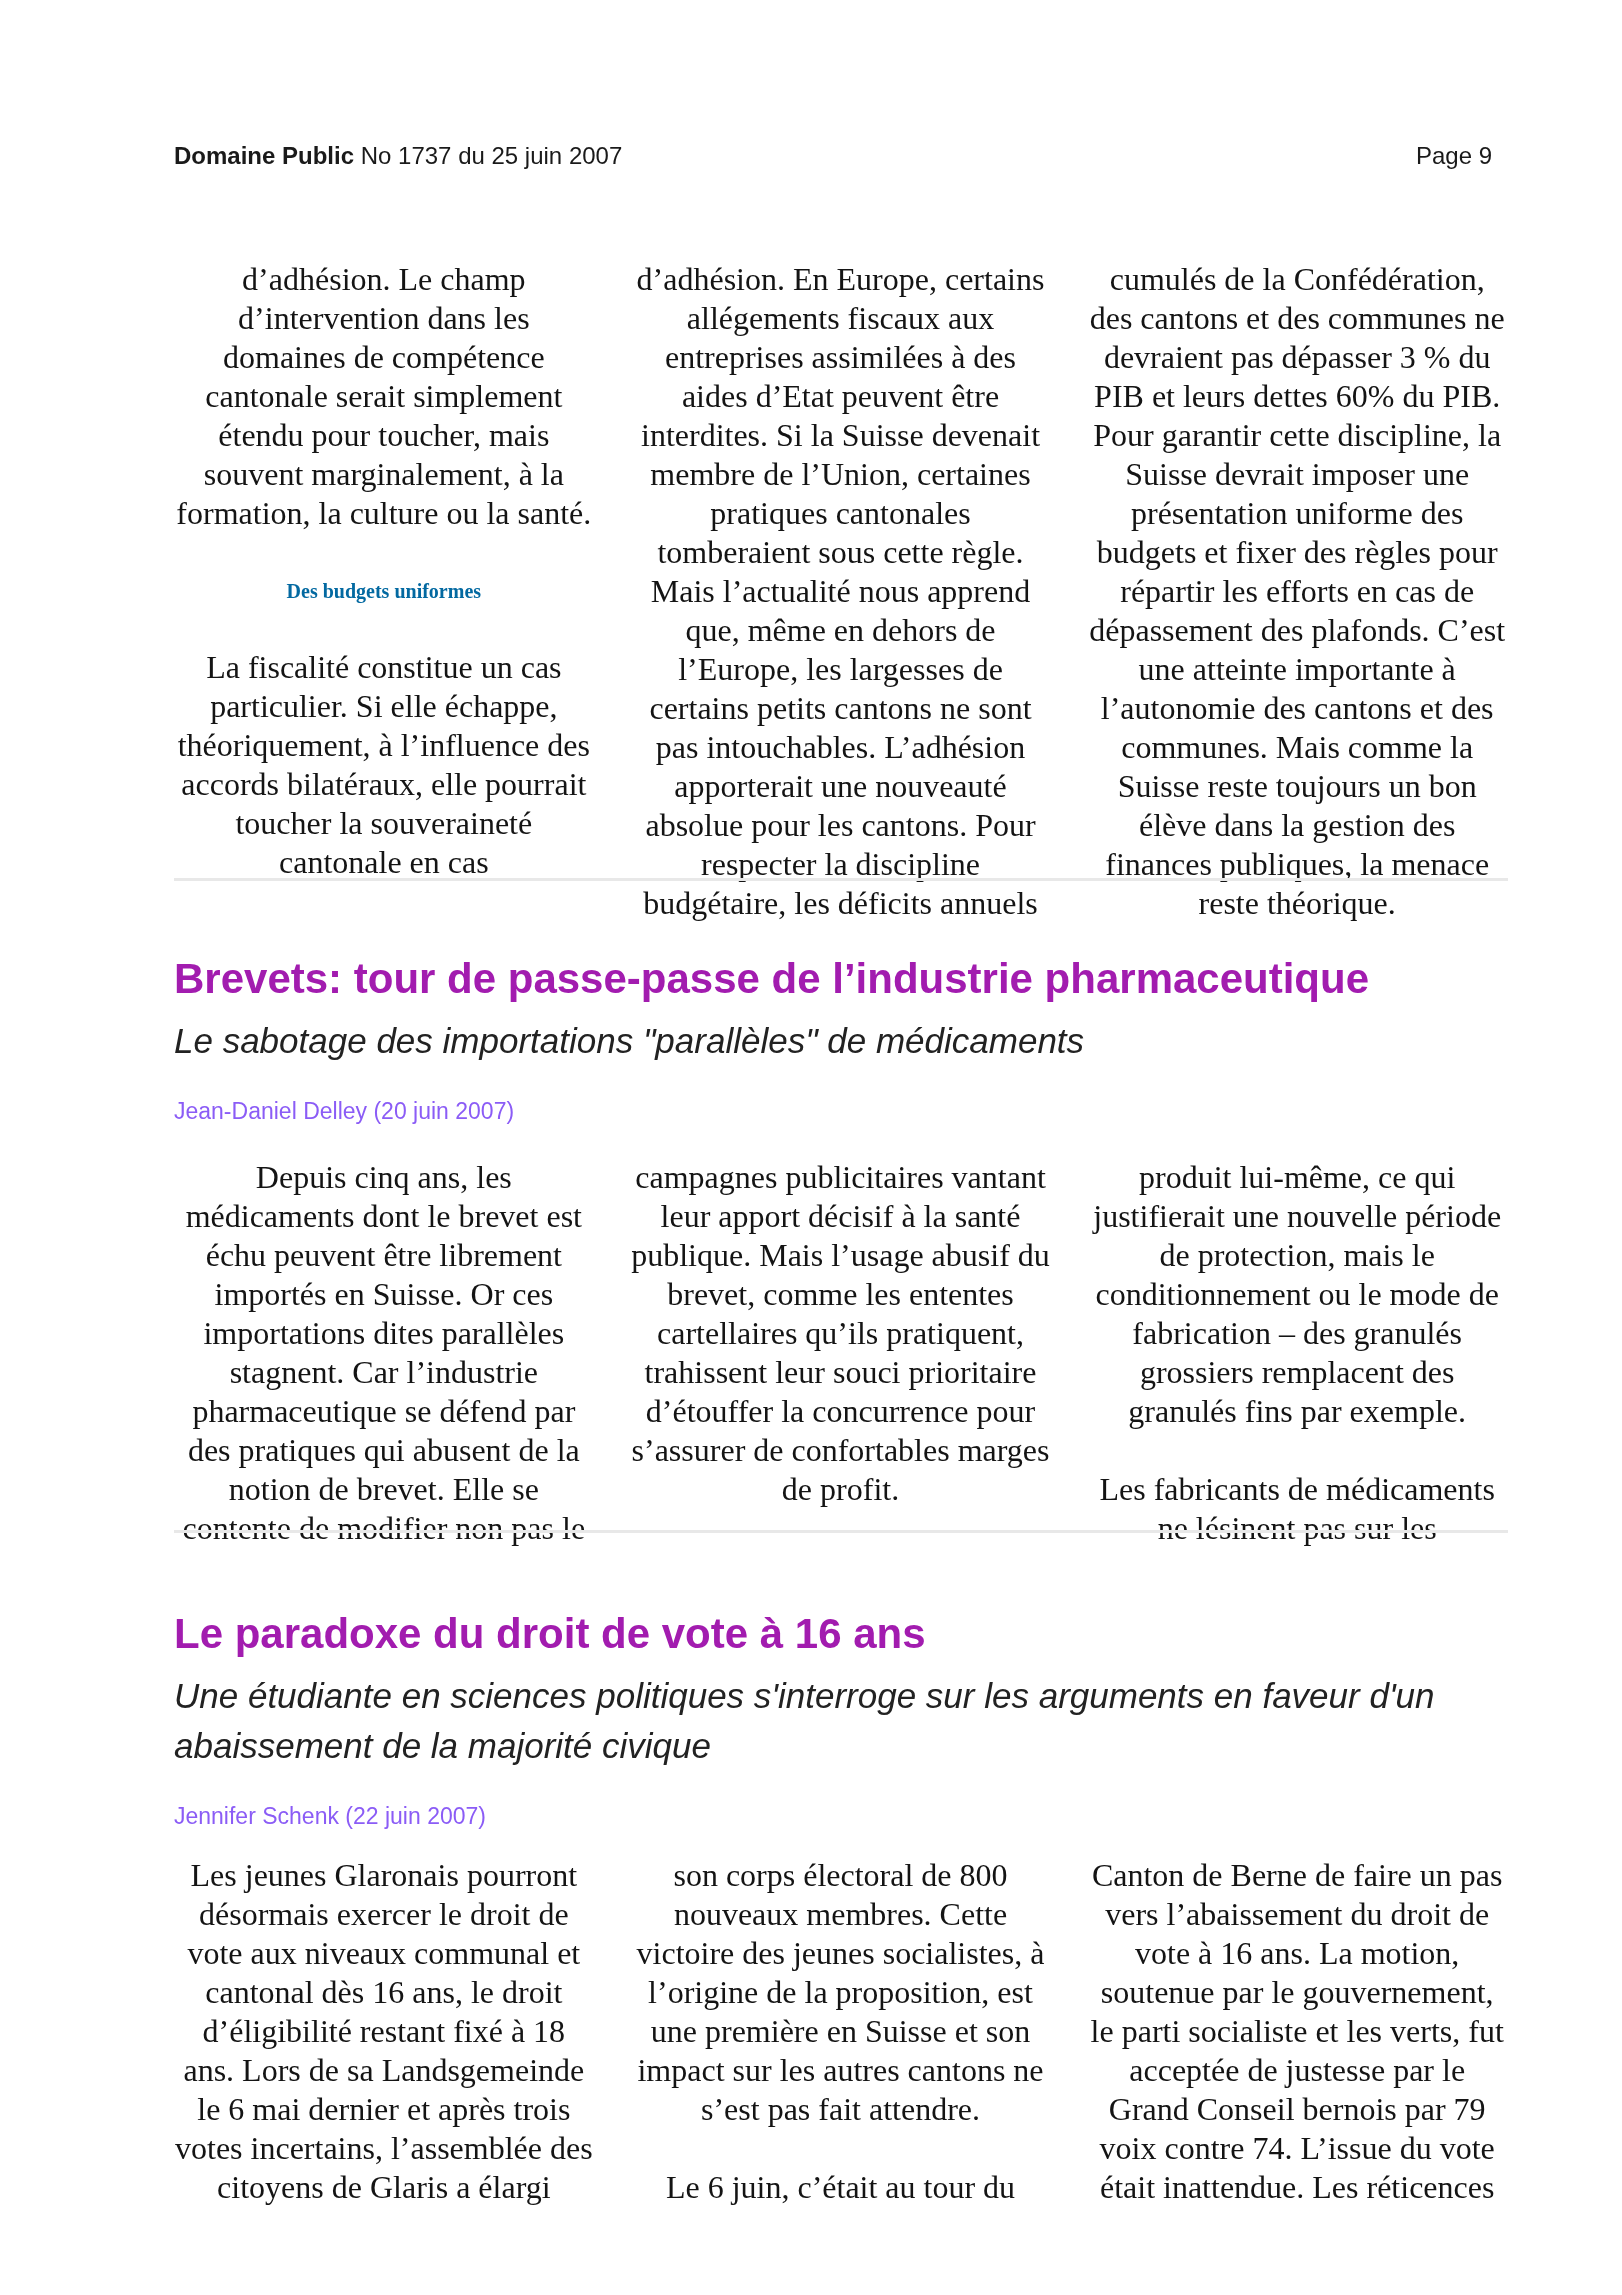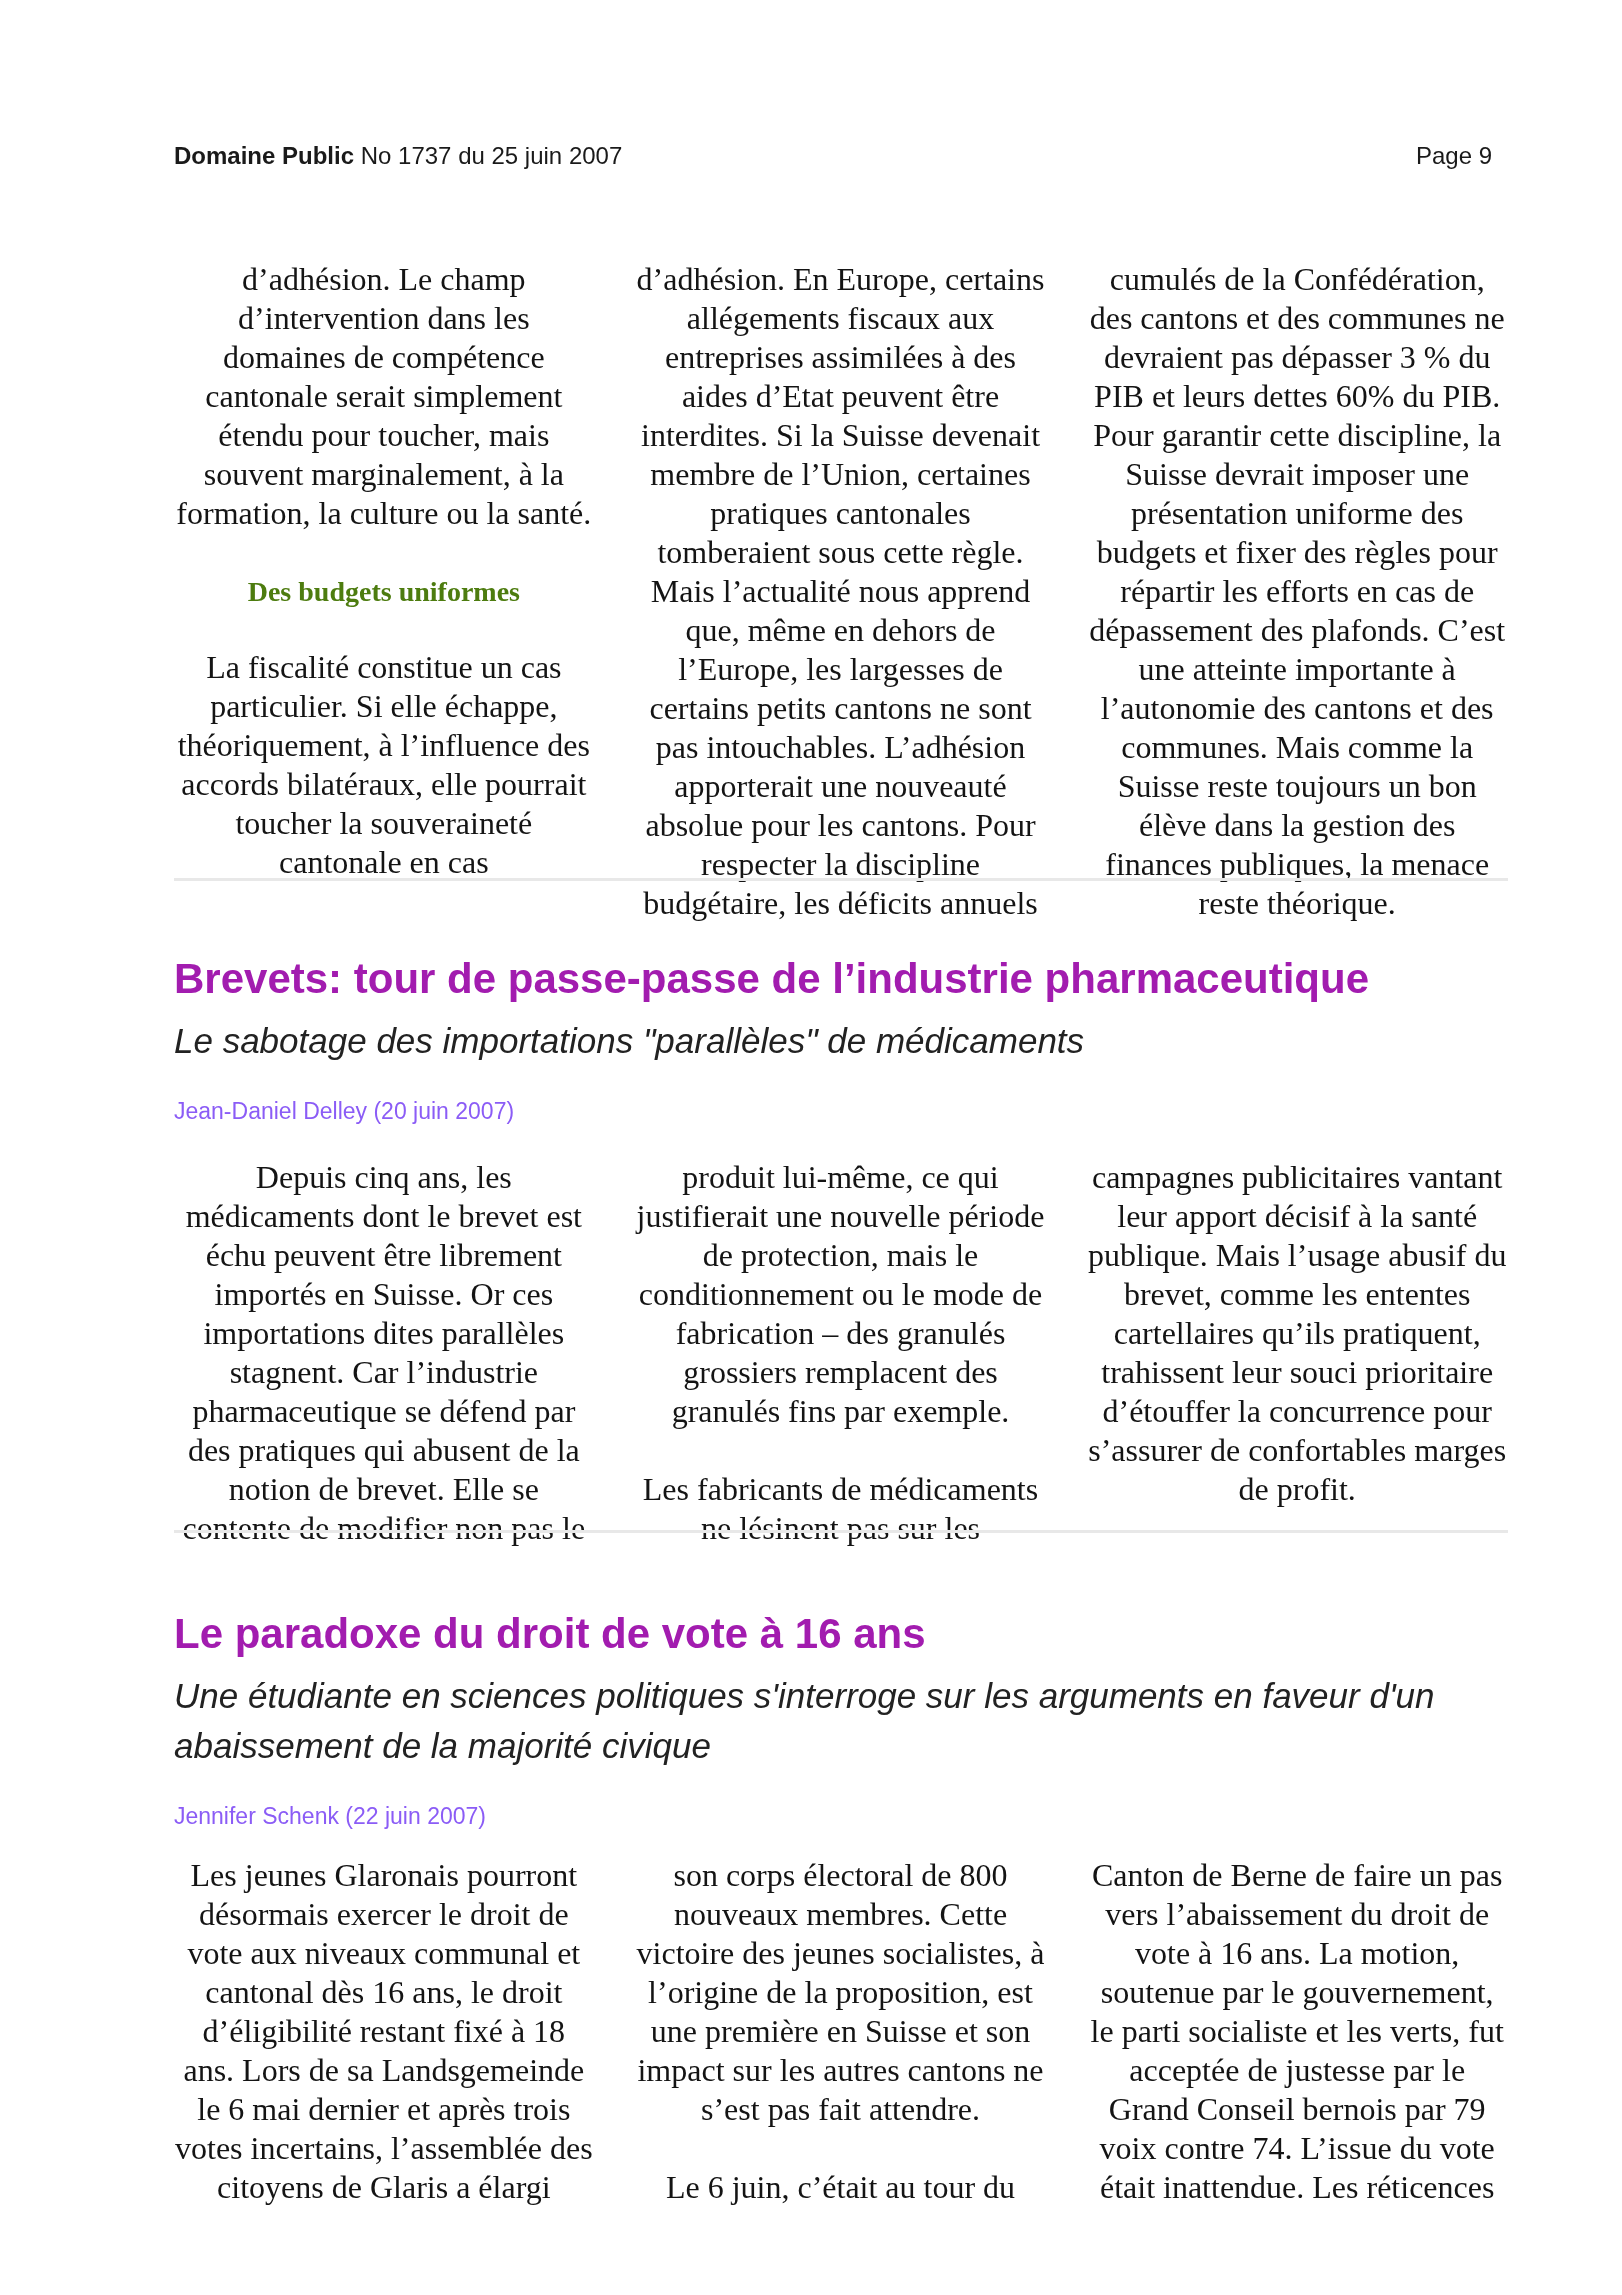--- a/index.html
+++ b/index.html
@@ -37,25 +37,25 @@
     width:420px;
     font-size:32px;
     line-height:39px;
     text-align:center;
     color:#141414;
   }
   .col p { margin:0 0 39px 0; }
   .col p:last-child { margin-bottom:0; }
   .col h3 {
     font-family:"Liberation Serif", serif;
-    font-size:28px;
+    font-size:20px;
     line-height:39px;
     font-weight:bold;
     margin:36px 0 37px 0;
-    color:#4d7c0f;
+    color:#0369a1;
   }
   .divider {
     position:absolute;
     left:174px;
     width:1334px;
     height:3.2px;
     background:#e8e8e8;
     border:none;
     margin:0;
   }
@@ -128,25 +128,25 @@
     <h2 class="art-title">Brevets: tour de passe-passe de l’industrie pharmaceutique</h2>
     <div class="art-subtitle">Le sabotage des importations "parallèles" de médicaments</div>
     <div class="art-byline">Jean-Daniel Delley (20 juin 2007)</div>
   </div>
 
   <div class="cols" id="section-2">
     <div class="col">
       <p>Depuis cinq ans, les médicaments dont le brevet est échu peuvent être librement importés en Suisse. Or ces importations dites parallèles stagnent. Car l’industrie pharmaceutique se défend par des pratiques qui abusent de la notion de brevet. Elle se contente de modifier non pas le</p>
     </div>
     <div class="col">
+      <p>campagnes publicitaires vantant leur apport décisif à la santé publique. Mais l’usage abusif du brevet, comme les ententes cartellaires qu’ils pratiquent, trahissent leur souci prioritaire d’étouffer la concurrence pour s’assurer de confortables marges de profit.</p>
+    </div>
+    <div class="col">
       <p>produit lui-même, ce qui justifierait une nouvelle période de protection, mais le conditionnement ou le mode de fabrication – des granulés grossiers remplacent des granulés fins par exemple.</p>
       <p>Les fabricants de médicaments ne lésinent pas sur les</p>
-    </div>
-    <div class="col">
-      <p>campagnes publicitaires vantant leur apport décisif à la santé publique. Mais l’usage abusif du brevet, comme les ententes cartellaires qu’ils pratiquent, trahissent leur souci prioritaire d’étouffer la concurrence pour s’assurer de confortables marges de profit.</p>
     </div>
   </div>
 
   <hr class="divider" id="divider-2">
 
   <div class="art-head" id="article-3-head">
     <h2 class="art-title">Le paradoxe du droit de vote à 16 ans</h2>
     <div class="art-subtitle">Une étudiante en sciences politiques s'interroge sur les arguments en faveur d'un abaissement de la majorité civique</div>
     <div class="art-byline">Jennifer Schenk (22 juin 2007)</div>
   </div>

